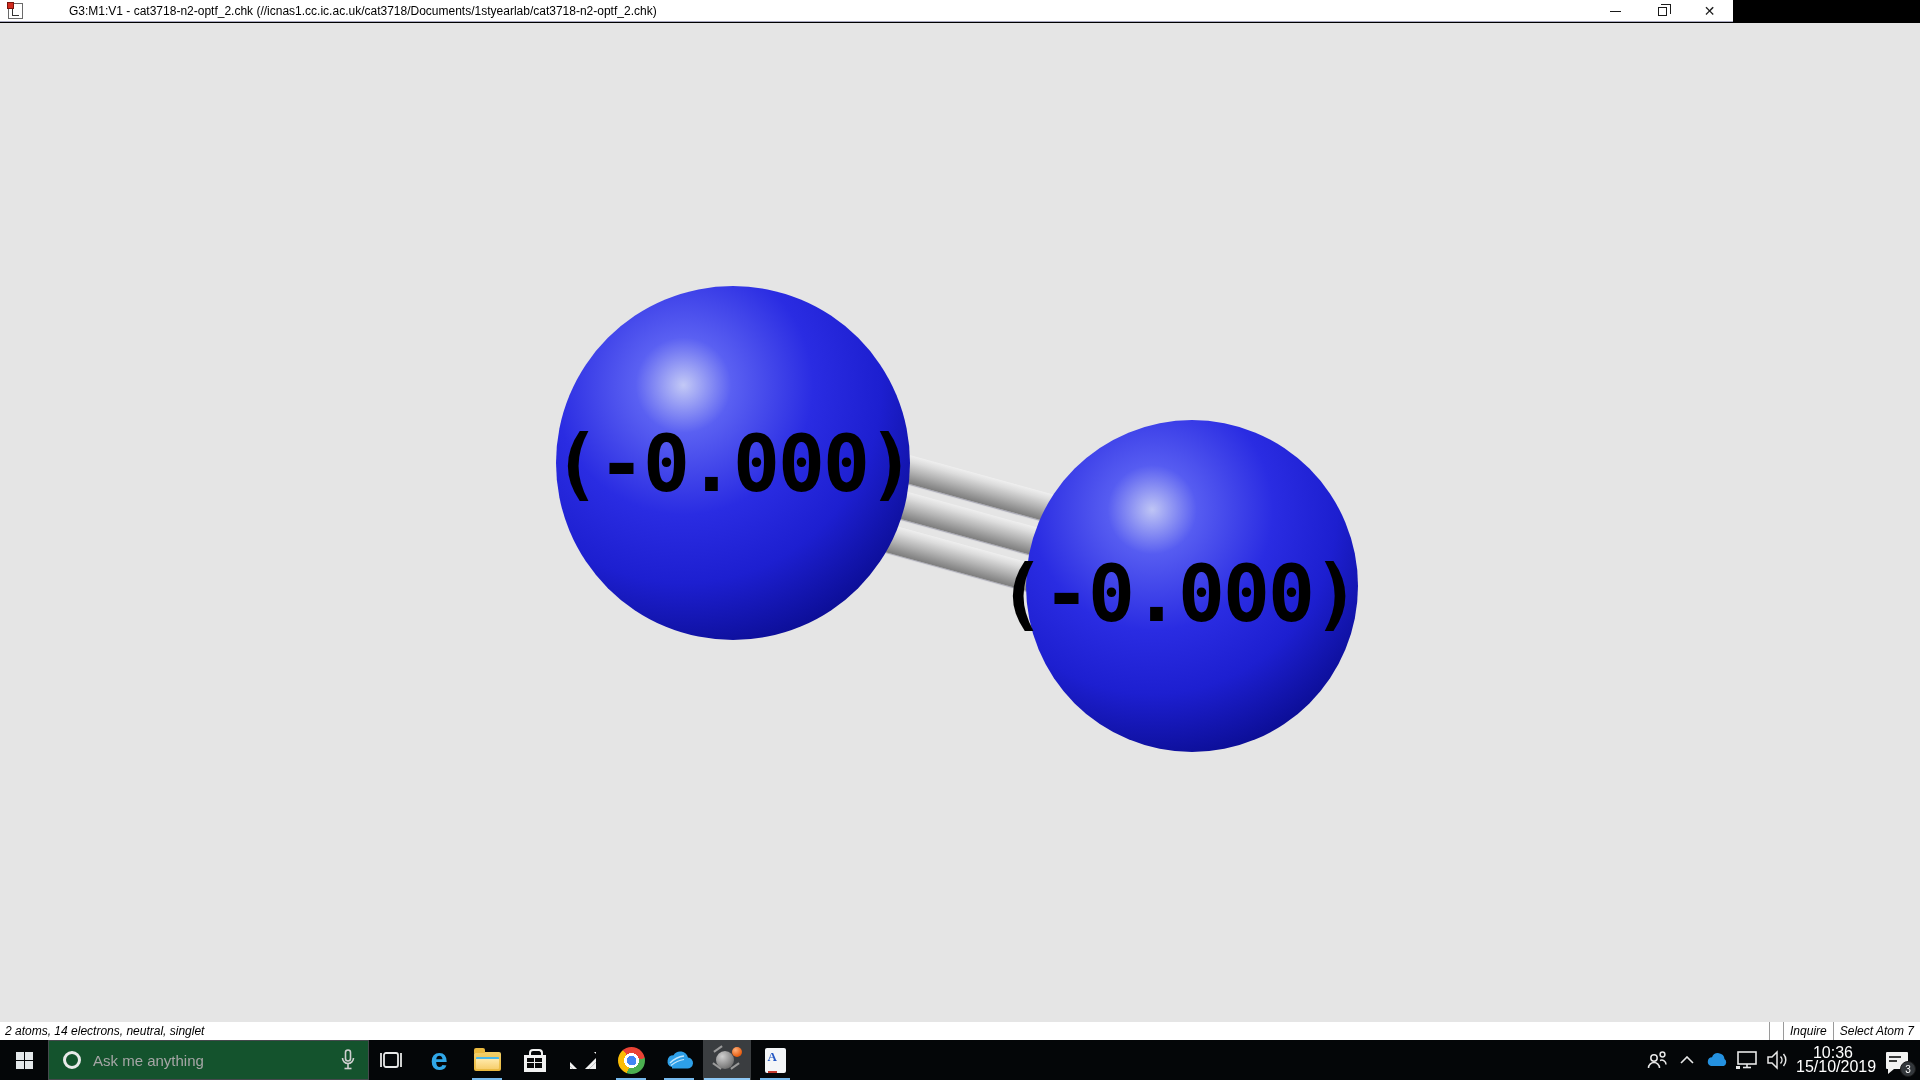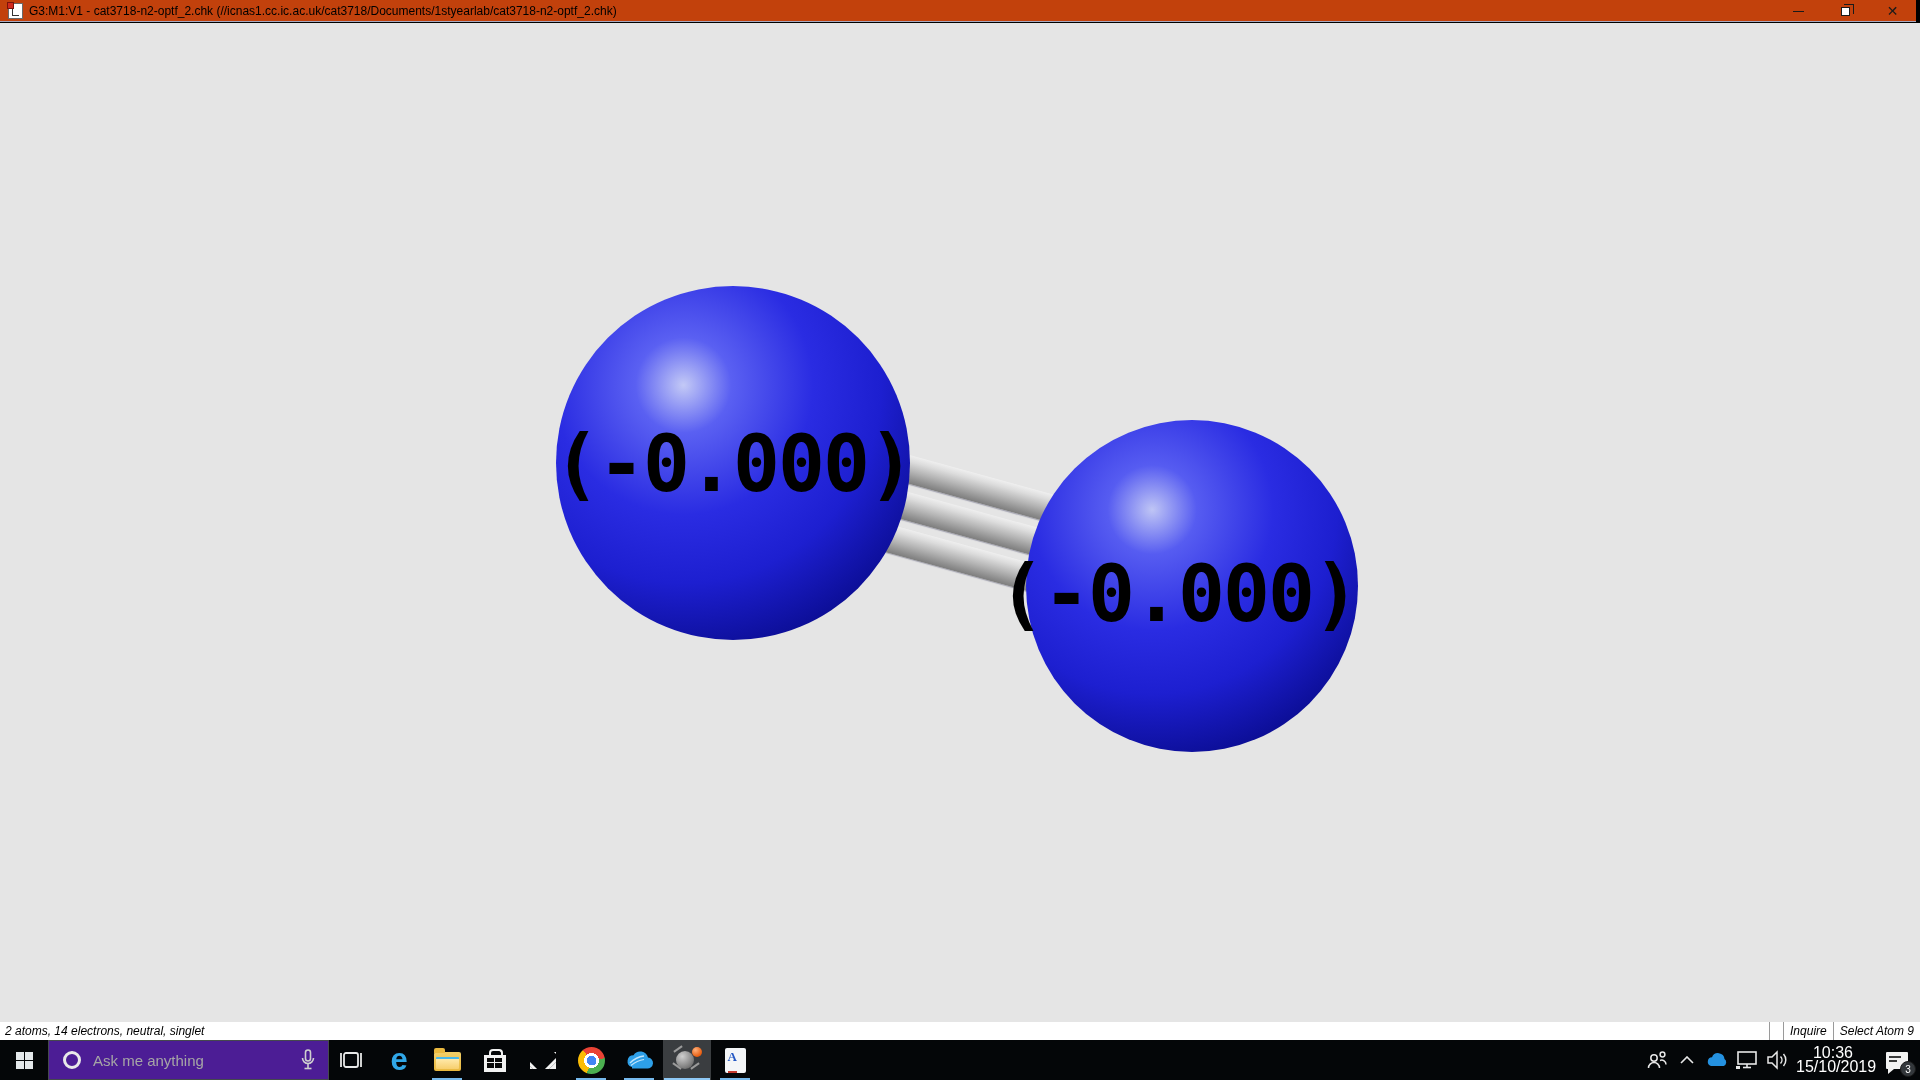--- a/index.html
+++ b/index.html
@@ -1,23 +1,23 @@
 <!DOCTYPE html>
 <html><head>
 <meta charset="utf-8">
 <style>
   * { margin:0; padding:0; box-sizing:border-box; }
   html,body { width:1920px; height:1080px; overflow:hidden; background:#000;
               font-family:"Liberation Sans", sans-serif; }
   .window { position:absolute; inset:0; }
 
   
-  .titlebar { position:absolute; left:0; top:0; width:1916px; height:22px;
-              background:#c2410c; border-bottom:1px solid #a9a9c0;
-              display:flex; align-items:center; }
+  .titlebar { position:absolute; left:0; top:0; width:1733px; height:22px;
+              background:#ffffff; border-bottom:1px solid #a9a9c0;
+              display:flex; align-items:center;gap:40px; }
   .win-icon { position:relative; width:15px; height:16px; margin:0 6px 0 8px;
               background:#fff; border:1px solid #6a6a6a; }
   .win-icon .red-sq { position:absolute; left:-2px; top:-2px; width:7px; height:7px;
               background:#d22a1e; border:1px solid #7a130c; }
   .win-icon .tree { position:absolute; left:3px; top:5px; width:7px; height:7px;
               border-left:1px solid #333; border-bottom:1px solid #333; }
   .title-text { font-size:12px; color:#000; white-space:nowrap; }
   .caption-btns { position:absolute; right:0; top:0; height:22px; display:flex; }
   .cap-btn { width:47px; height:22px; display:flex; align-items:center; justify-content:center;
              color:#1a1a1a; font-size:12px; }
@@ -61,21 +61,21 @@
 
   
   .taskbar { position:absolute; left:0; top:1040px; width:1920px; height:40px;
              background:#040608; display:flex; align-items:stretch; }
   .tb-btn { height:40px; display:flex; align-items:center; justify-content:center; position:relative; }
   .start-btn { width:48px; }
   .start-grid { width:17px; height:17px; display:grid; grid-template-columns:8px 8px;
                 grid-template-rows:8px 8px; gap:1px; }
   .start-grid span { background:#e4e8ea; }
 
-  .search-box { width:281px; height:40px; background:#4c1d95; border:1px solid #45494d;
+  .search-box { width:321px; height:40px; background:#14532d; border:1px solid #45494d;
                 display:flex; align-items:center; }
   .cortana-ring { width:18px; height:18px; border:3px solid #e9e9e9; border-radius:50%;
                   margin:0 12px 0 14px; }
   .search-text { color:#a6a6a6; font-size:15px; flex:1; }
   .mic { margin-right:12px; }
 
   .taskview-btn { width:44px; }
 
   .apps { display:flex; margin-left:2px; }
   .app-btn { width:48px; height:40px; display:flex; align-items:center; justify-content:center;
@@ -167,21 +167,21 @@
     <div class="sphere n1"></div>
     <div class="sphere n2"></div>
     <div class="charge-label a1">(-0.000)</div>
     <div class="charge-label a2">(-0.000)</div>
   </div>
 
   <div class="statusbar">
     <div class="status-left">2 atoms, 14 electrons, neutral, singlet</div>
     <div class="status-cell spacer"></div>
     <div class="status-cell">Inquire</div>
-    <div class="status-cell">Select Atom 9</div>
+    <div class="status-cell">Select Atom 7</div>
   </div>
 
   <div class="taskbar">
     <div class="tb-btn start-btn">
       <div class="start-grid">
         <span></span>
           <span></span>
           <span></span>
           <span></span>
       </div>

